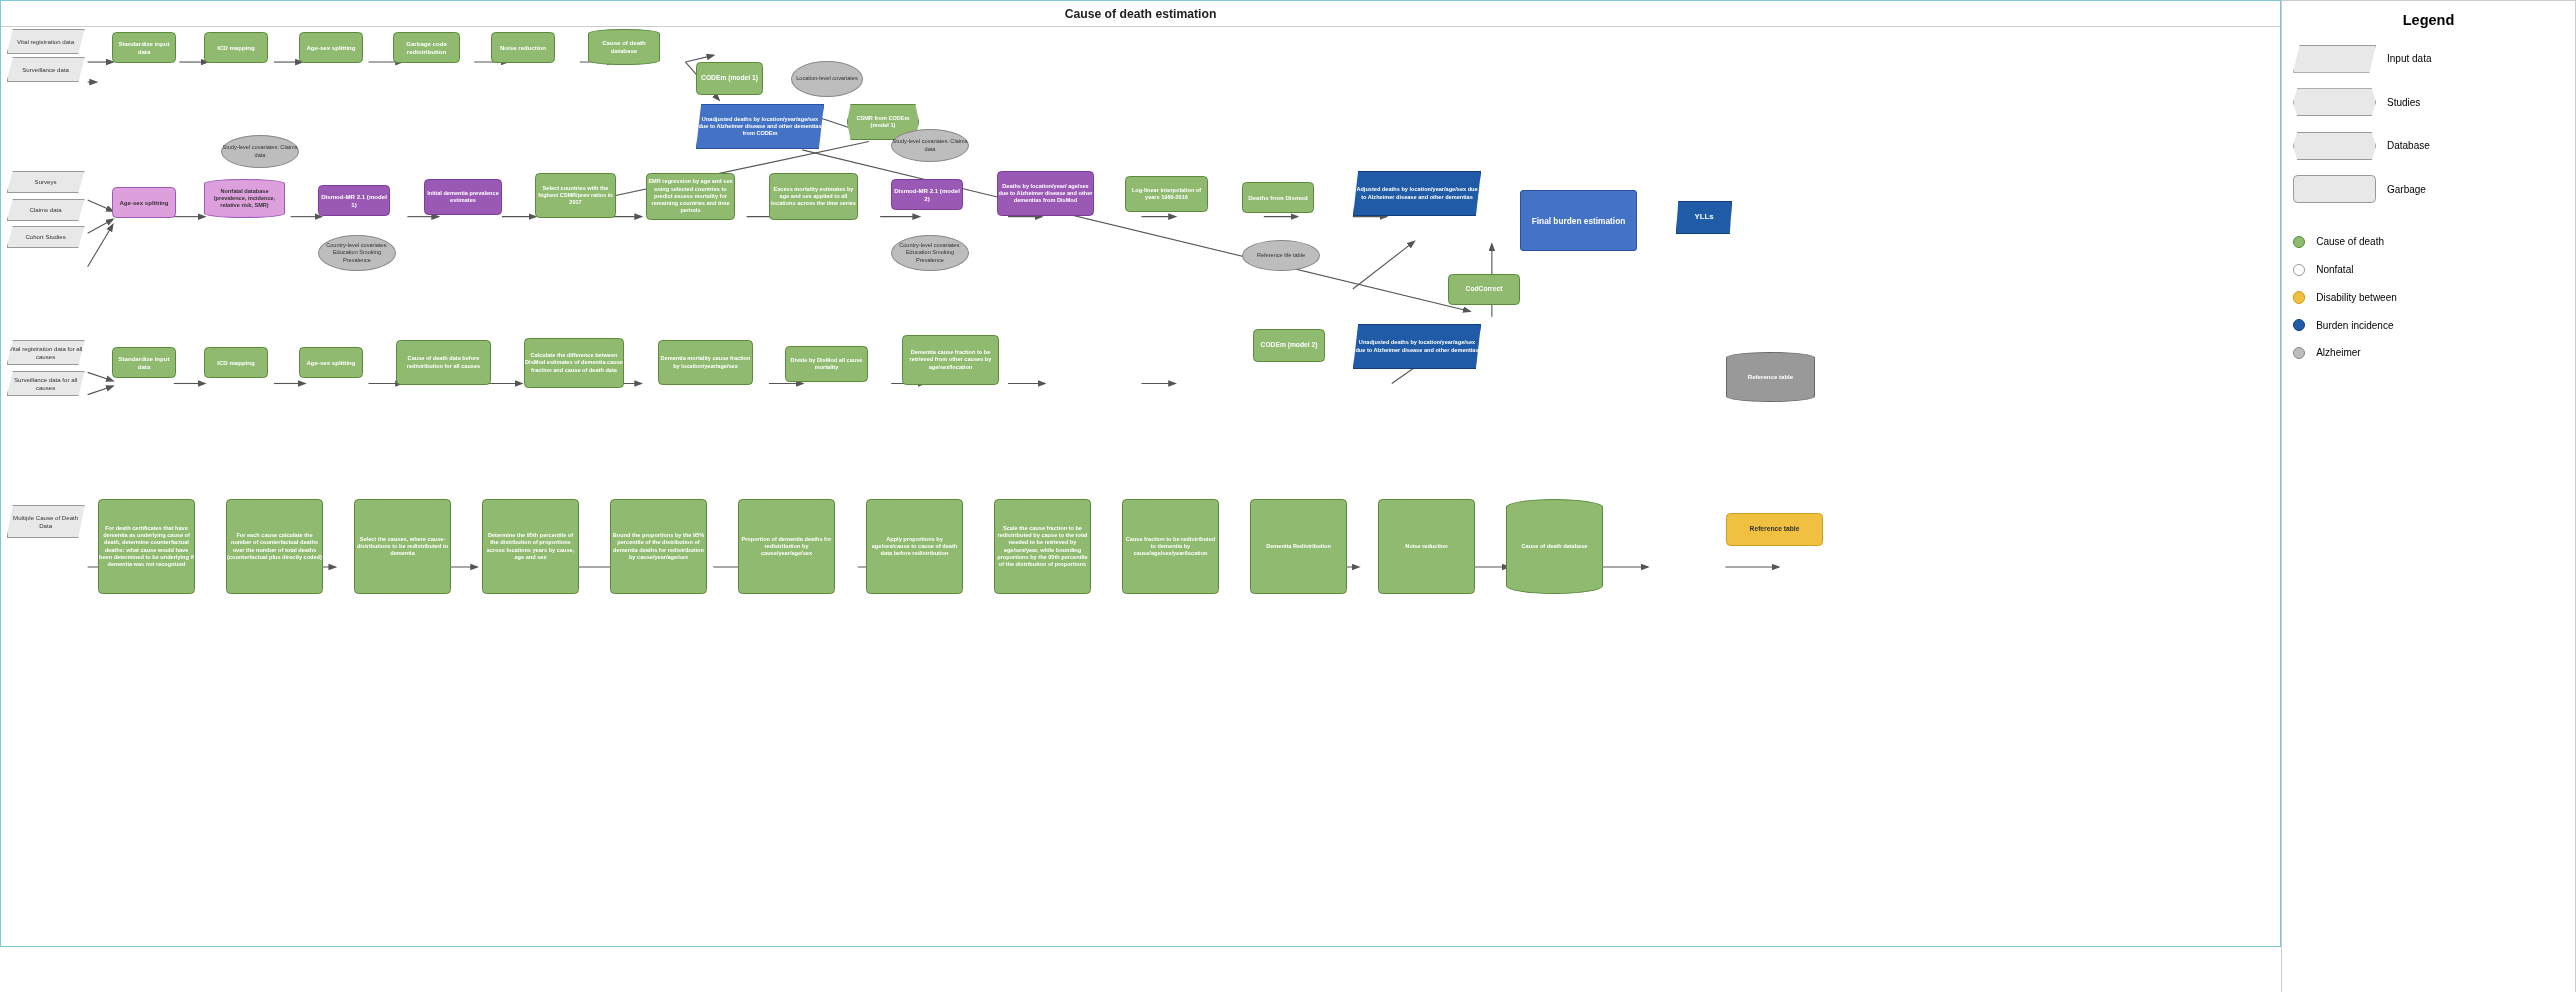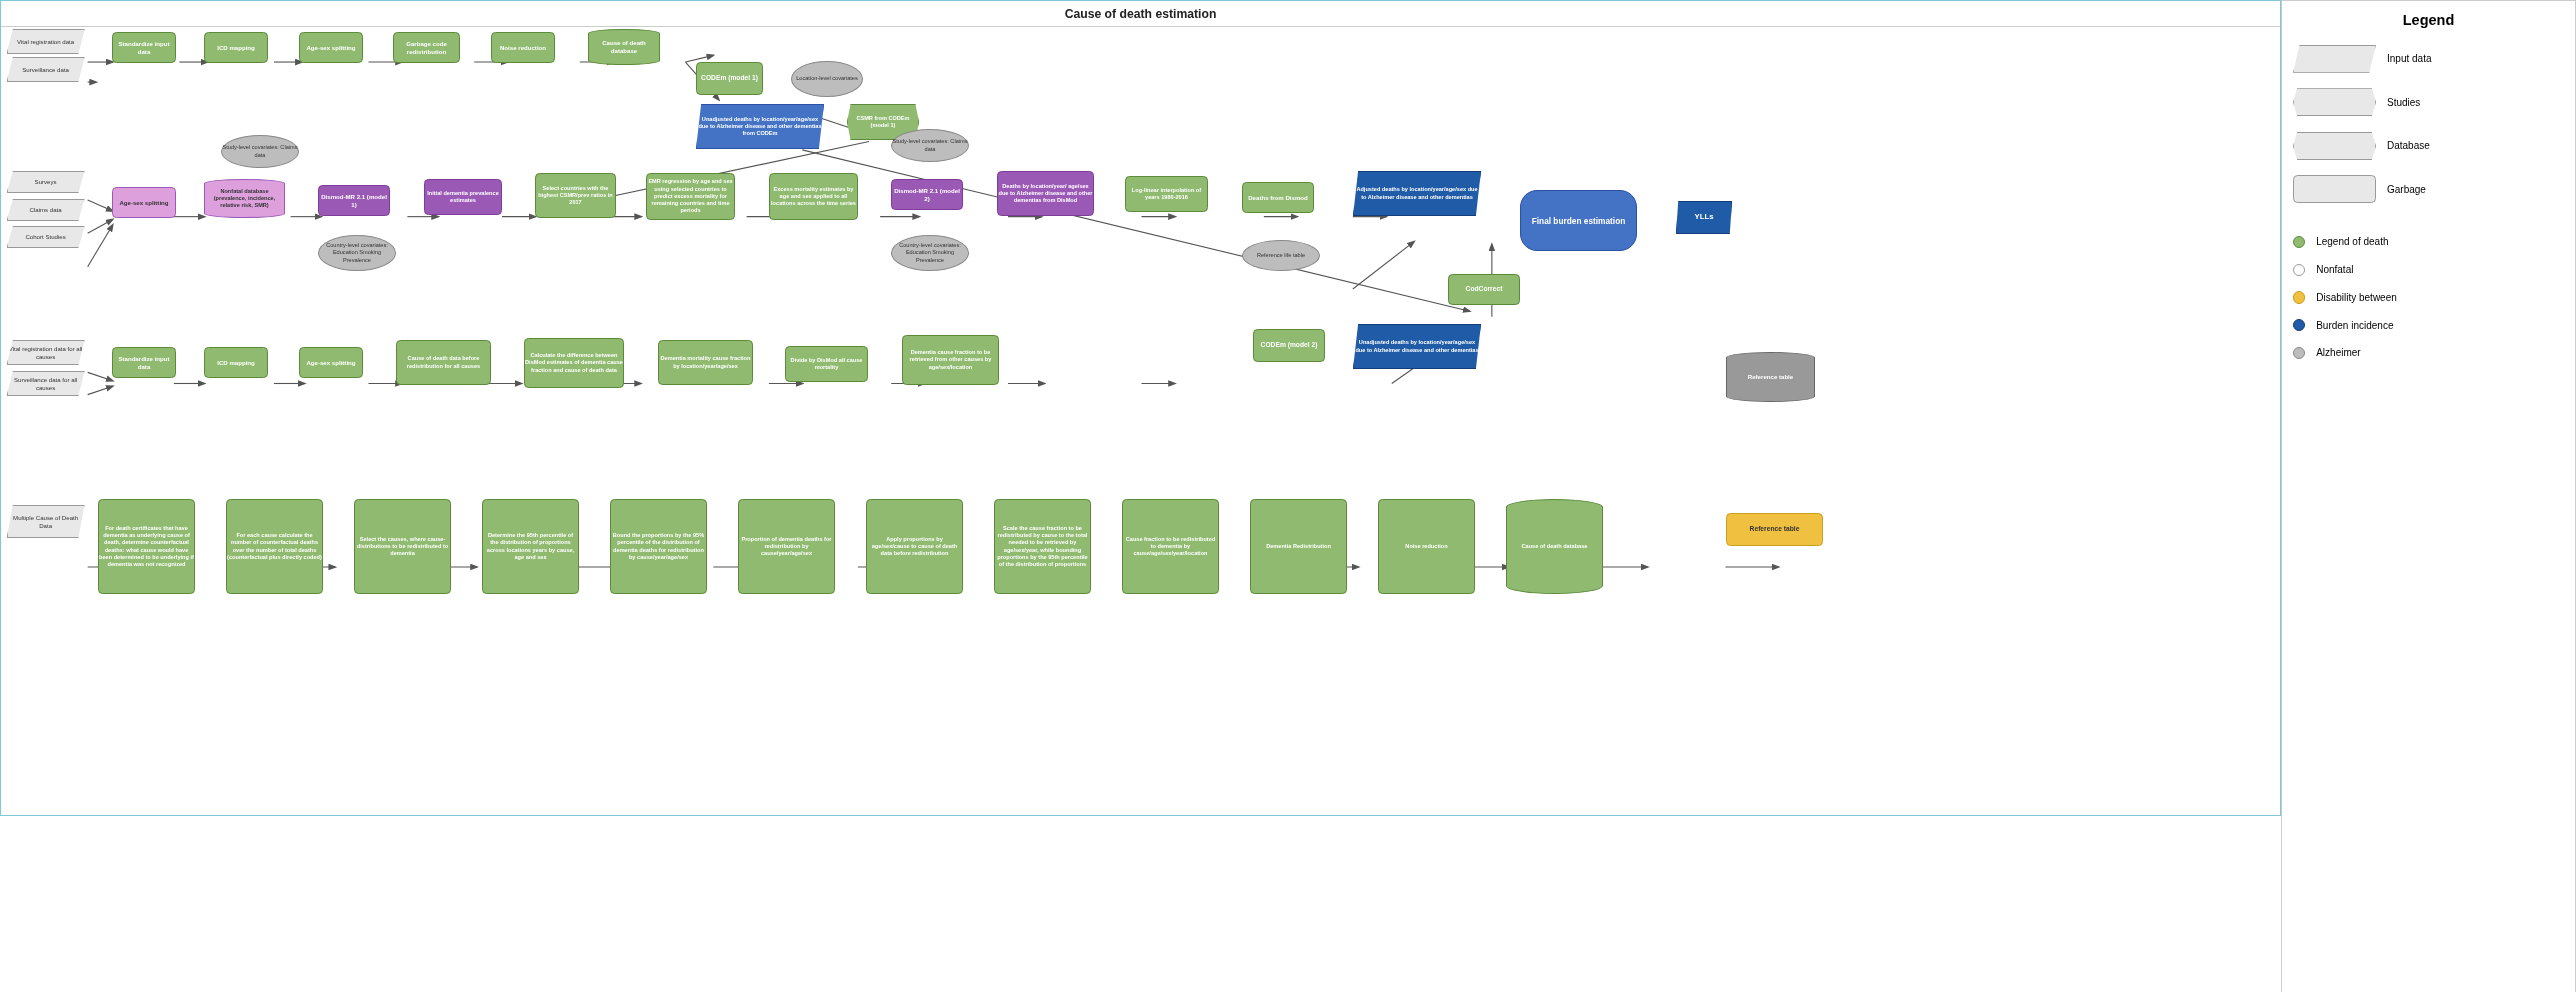--- a/index.html
+++ b/index.html
@@ -12,21 +12,21 @@
     }
     #main-container {
       position: relative;
       width: 2576px;
       height: 993px;
     }
     #diagram-area {
       position: absolute;
       left: 0; top: 0;
       width: 2281px;
-      height: 816px;
+      height: 947px;
       border: 1.1px solid #7ec8d8;
       background: #fff;
     }
     #diagram-title {
       text-align: center;
       font-size: 12.2px;
       font-weight: bold;
       padding: 5.6px 0;
       border-bottom: 0.6px solid #ccc;
       color: #222;
@@ -112,21 +112,21 @@
       background: #bdbdbd;
       border: 0.8px solid #888;
       border-radius: 50%;
       color: #333;
     }
     
     .burden-box {
       position: absolute;
       background: #4472c4;
       border: 1.7px solid #2a52a4;
-      border-radius: 17px;
+      border-radius: 3px;
       color: #fff;
       font-weight: bold;
       display: flex;
       align-items: center;
       justify-content: center;
       text-align: center;
       font-size: 9px;
     }
     
     svg.conn-svg {
@@ -534,21 +534,21 @@
       </div>
       <span class="legend-label">Garbage</span>
     </div>
 
     <div style="height:16.7px;"></div>
 
     <div class="legend-item">
       <div class="legend-shape">
           <div class="leg-dot-green"></div>
         </div>
-      <span class="legend-label">Legend of death</span>
+      <span class="legend-label">Cause of death</span>
     </div>
     <div class="legend-item">
       <div class="legend-shape">
           <div class="leg-dot-white"></div>
         </div>
       <span class="legend-label">Nonfatal</span>
     </div>
     <div class="legend-item">
       <div class="legend-shape">
           <div class="leg-dot-yellow"></div>

